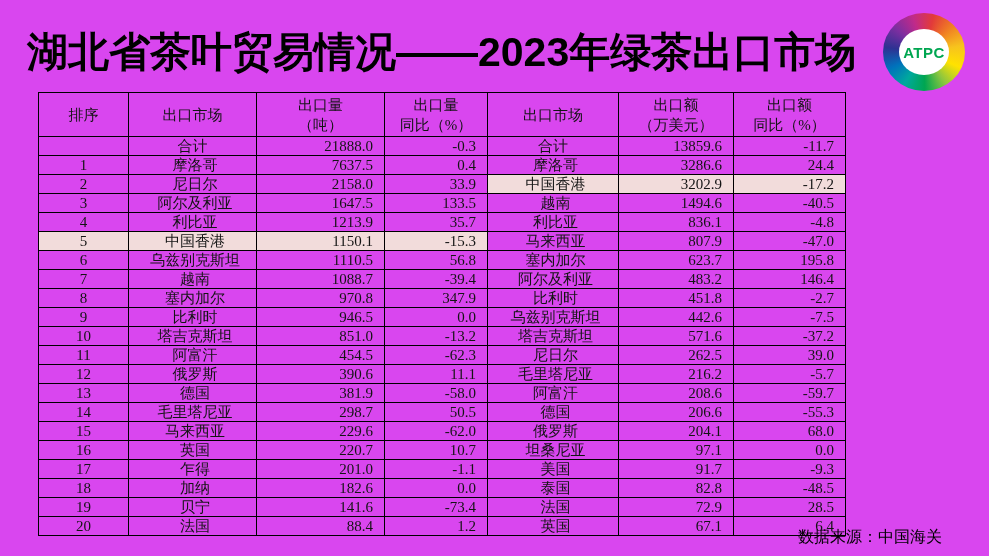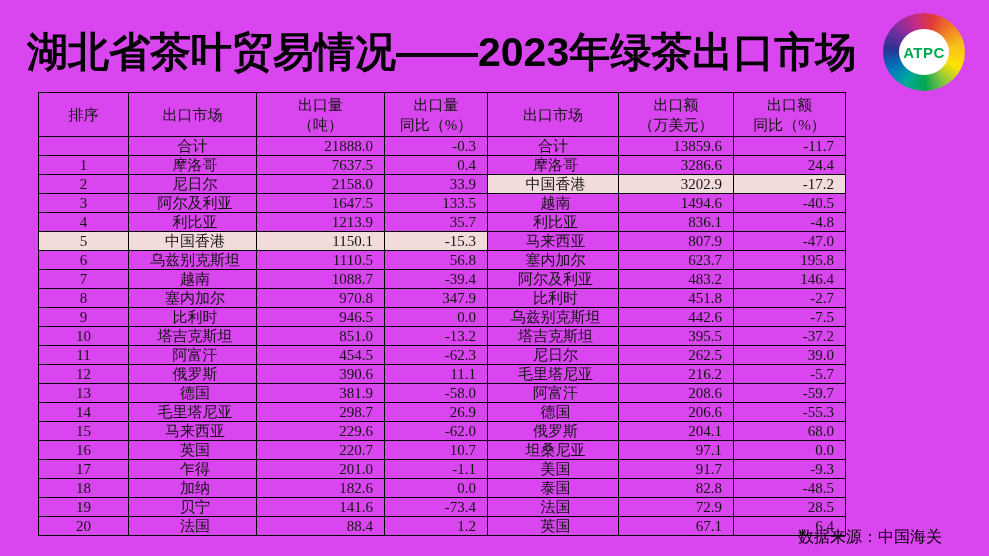--- a/index.html
+++ b/index.html
@@ -176,21 +176,21 @@
           <td class="c-market">乌兹别克斯坦</td>
           <td class="c-num">442.6</td>
           <td class="c-num">-7.5</td>
         </tr>
         <tr>
           <td class="c-rank">10</td>
           <td class="c-market">塔吉克斯坦</td>
           <td class="c-num">851.0</td>
           <td class="c-num">-13.2</td>
           <td class="c-market">塔吉克斯坦</td>
-          <td class="c-num">395.5</td>
+          <td class="c-num">571.6</td>
           <td class="c-num">-37.2</td>
         </tr>
         <tr>
           <td class="c-rank">11</td>
           <td class="c-market">阿富汗</td>
           <td class="c-num">454.5</td>
           <td class="c-num">-62.3</td>
           <td class="c-market">尼日尔</td>
           <td class="c-num">262.5</td>
           <td class="c-num">39.0</td>
@@ -210,21 +210,21 @@
           <td class="c-num">381.9</td>
           <td class="c-num">-58.0</td>
           <td class="c-market">阿富汗</td>
           <td class="c-num">208.6</td>
           <td class="c-num">-59.7</td>
         </tr>
         <tr>
           <td class="c-rank">14</td>
           <td class="c-market">毛里塔尼亚</td>
           <td class="c-num">298.7</td>
-          <td class="c-num">26.9</td>
+          <td class="c-num">50.5</td>
           <td class="c-market">德国</td>
           <td class="c-num">206.6</td>
           <td class="c-num">-55.3</td>
         </tr>
         <tr>
           <td class="c-rank">15</td>
           <td class="c-market">马来西亚</td>
           <td class="c-num">229.6</td>
           <td class="c-num">-62.0</td>
           <td class="c-market">俄罗斯</td>

